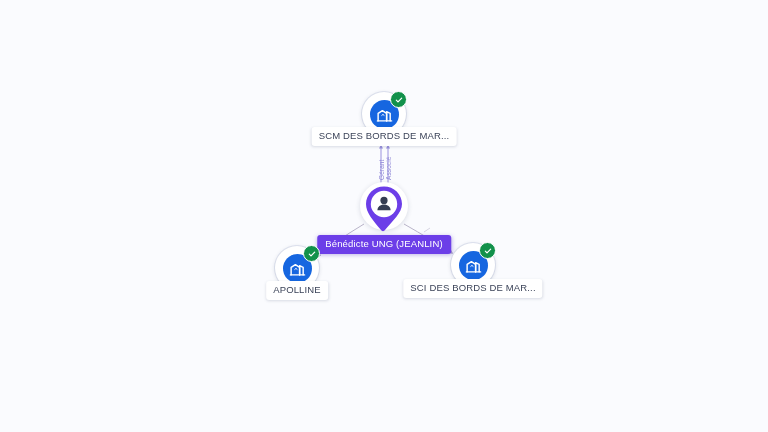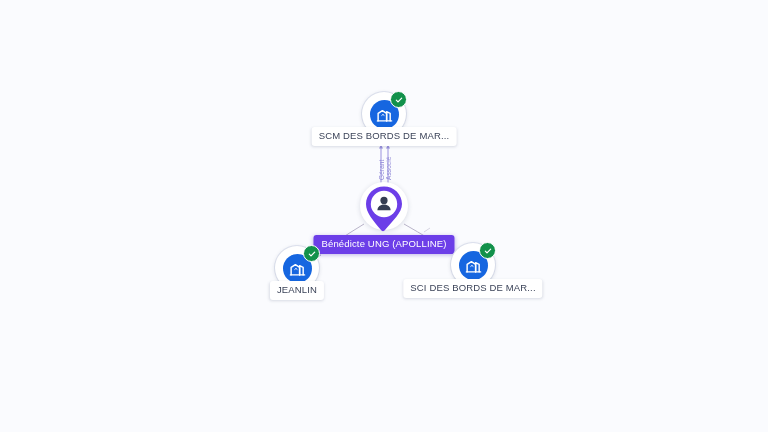--- a/index.html
+++ b/index.html
@@ -203,40 +203,40 @@
           <path d="M20 1.5C10 1.5 2 9.3 2 19c0 9 7.2 16.2 14.6 25.6
                    c1.7 2.2 3.1 2.2 4.8 0C28.8 35.2 38 28 38 19 38 9.3 30 1.5 20 1.5z" fill="#6c3ee8"></path>
           <circle cx="20" cy="19" r="13.2" fill="#ffffff"></circle>
           <g>
             <circle cx="20" cy="15.4" r="3.6" fill="#343d52"></circle>
             <path d="M13.4 25.3c0-3.6 3-5.8 6.6-5.8s6.6 2.2 6.6 5.8z" fill="#343d52"></path>
           </g>
         </svg>
       </div>
     </div>
-    <div class="node-label primary" style="left:0px; top:23px;">Bénédicte UNG (APOLLINE)</div>
+    <div class="node-label primary" style="left:0px; top:23px;">Bénédicte UNG (JEANLIN)</div>
   </div>
 
   <div class="node" style="left:297px; top:268px;">
     <div class="company-badge">
       <div class="company-disc">
         <svg width="17" height="17" viewBox="0 0 24 24" fill="none">
           <path d="M3 21V10.5l6-4 6 4V21" stroke="#ffffff" stroke-width="2" stroke-linejoin="round" stroke-linecap="round"></path>
           <path d="M15 21V8l5 2.5V21" stroke="#ffffff" stroke-width="2" stroke-linejoin="round" stroke-linecap="round"></path>
           <path d="M2 21h20" stroke="#ffffff" stroke-width="2" stroke-linecap="round"></path>
           <path d="M8.2 13.2l1.6-1.3 1.6 1.3" stroke="#ffffff" stroke-width="1.4" stroke-linecap="round" stroke-linejoin="round"></path>
         </svg>
       </div>
       <span class="verified-badge">
         <svg width="8" height="8" viewBox="0 0 24 24" fill="none">
           <path d="M4 12.5l5 5L20 6.5" stroke="#ffffff" stroke-width="3.6" stroke-linecap="round" stroke-linejoin="round"></path>
         </svg>
       </span>
     </div>
-    <div class="node-label" style="left:0px; top:13px;">JEANLIN</div>
+    <div class="node-label" style="left:0px; top:13px;">APOLLINE</div>
   </div>
 
   <div class="node" style="left:473px; top:265px;">
     <div class="company-badge">
       <div class="company-disc">
         <svg width="17" height="17" viewBox="0 0 24 24" fill="none">
           <path d="M3 21V10.5l6-4 6 4V21" stroke="#ffffff" stroke-width="2" stroke-linejoin="round" stroke-linecap="round"></path>
           <path d="M15 21V8l5 2.5V21" stroke="#ffffff" stroke-width="2" stroke-linejoin="round" stroke-linecap="round"></path>
           <path d="M2 21h20" stroke="#ffffff" stroke-width="2" stroke-linecap="round"></path>
           <path d="M8.2 13.2l1.6-1.3 1.6 1.3" stroke="#ffffff" stroke-width="1.4" stroke-linecap="round" stroke-linejoin="round"></path>

